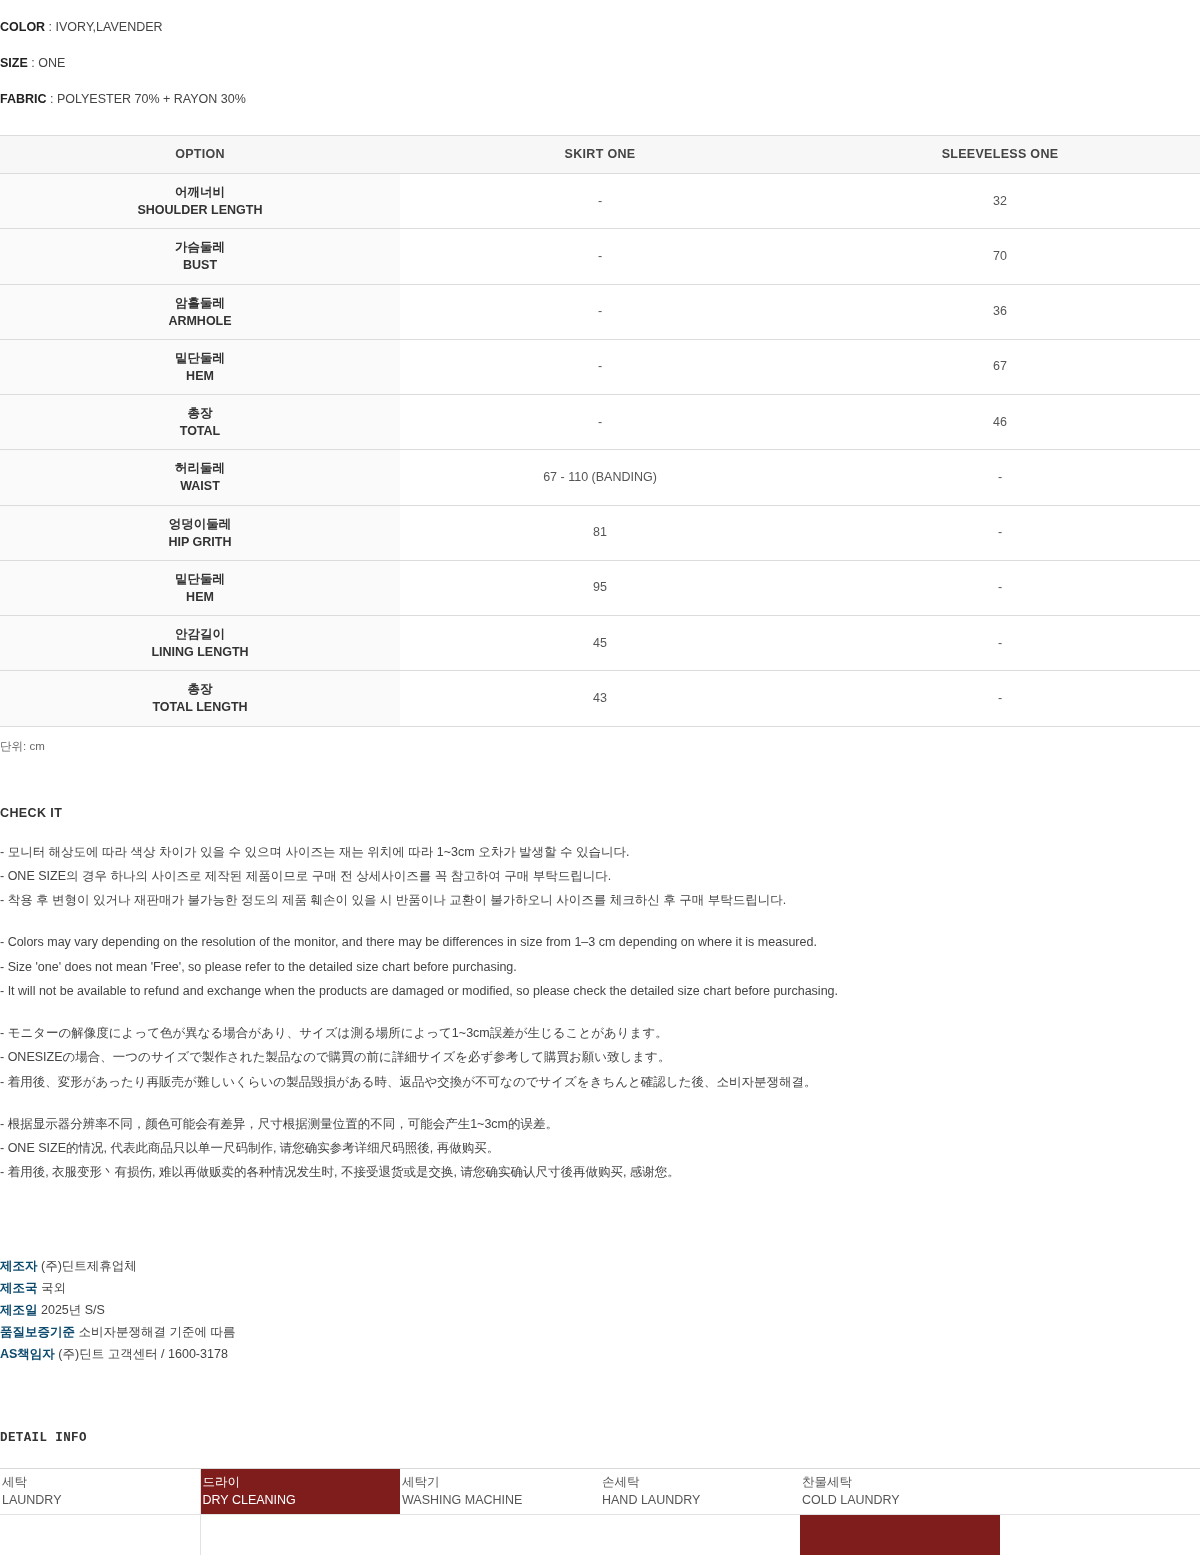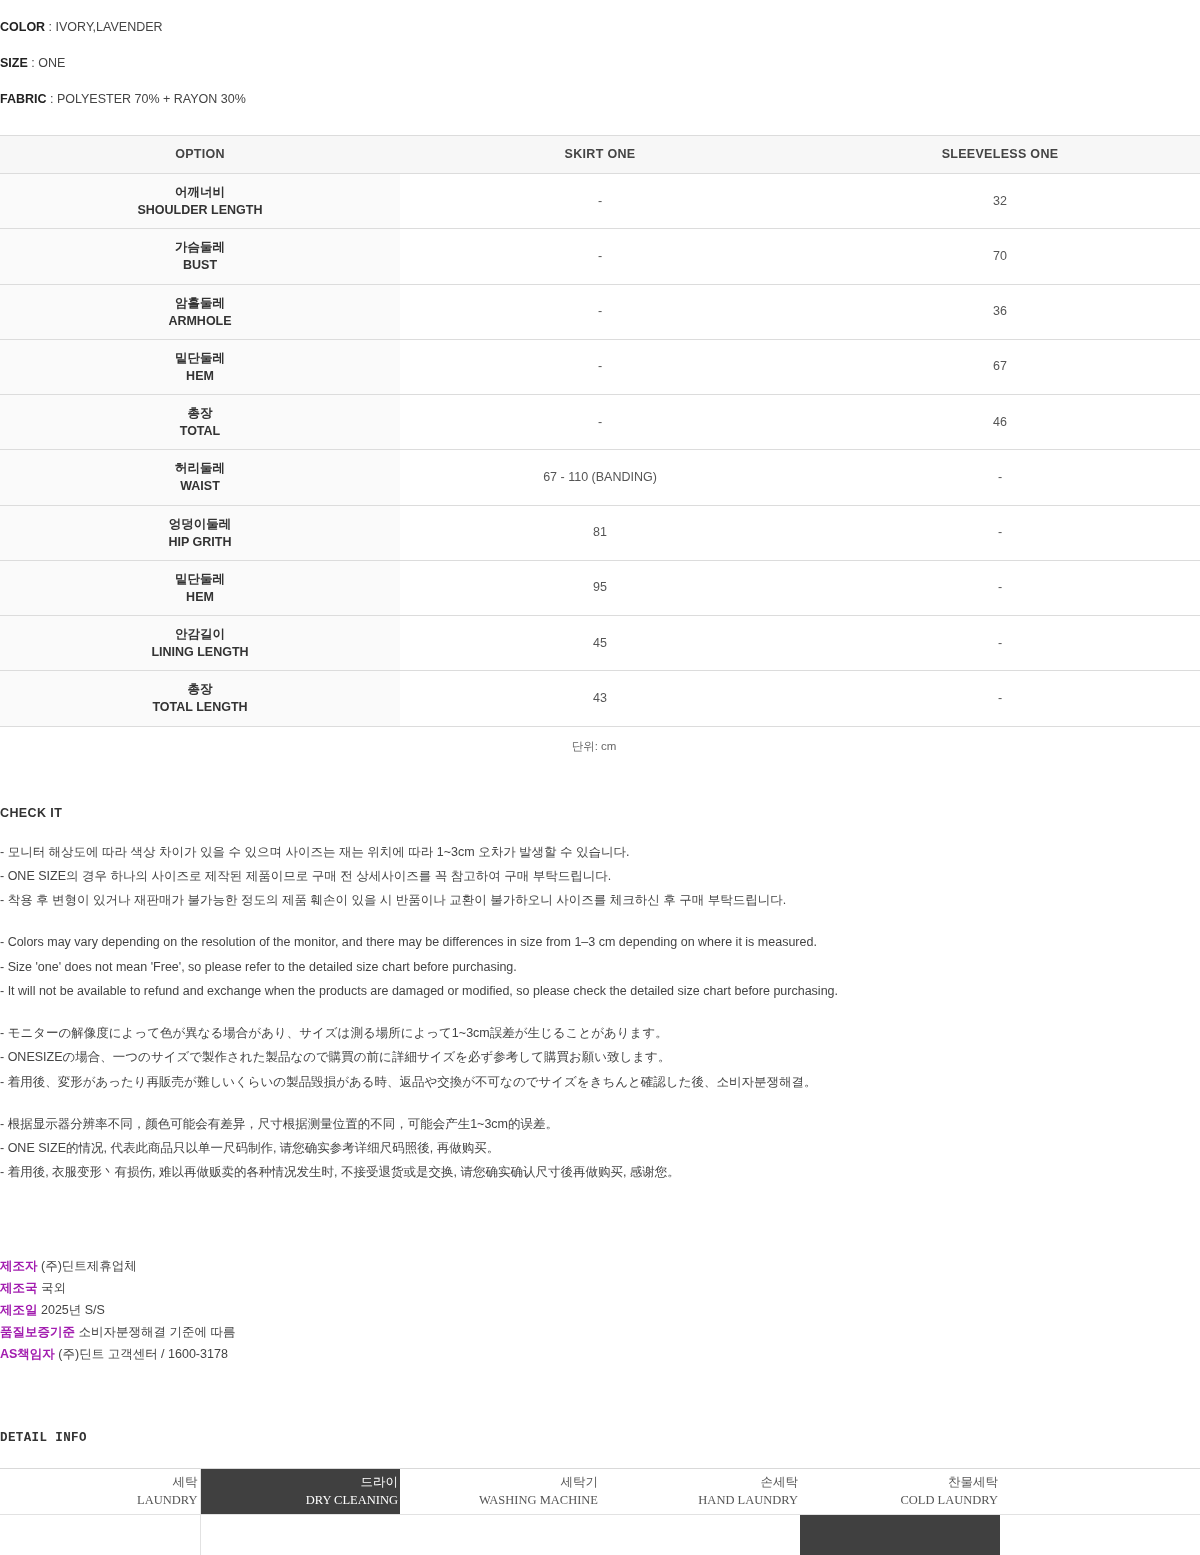--- a/index.html
+++ b/index.html
@@ -58,21 +58,21 @@
   table.size-table td.opt {
     background: #fafafa;
     color: #333;
     font-weight: bold;
     line-height: 1.45;
   }
   table.size-table td.opt .kr { display: block; }
   table.size-table td.opt .en { display: block; font-weight: bold; }
   table.size-table td.val { color: #555; }
   .unit {
-    text-align: center;
+    text-align: left;
     font-size: 11.5px;
     color: #666;
     padding: 12px 12px 0 0;
   }
 
   
   .section-title {
     font-size: 12.5px;
     font-weight: bold;
     color: #333;
@@ -89,51 +89,50 @@
   .notes p.gap { margin-top: 20px; }
 
   
   .maker { margin-top: 74px; }
   .maker p {
     margin: 0 0 4px 0;
     font-size: 12.5px;
     line-height: 1.45;
     color: #444;
   }
-  .maker p b { color: #a21caf; }
+  .maker p b { color: #0c4a6e; }
 
   
   .detail-title { margin-top: 68px; font-family: Liberation Mono, monospace; }
   table.detail-table {
     margin-top: 23px;
     width: 1200px;
     border-collapse: collapse;
     table-layout: fixed;
   }
   table.detail-table col { width: 200px; }
   table.detail-table td {
-    text-align: right;
+    text-align: left;
     vertical-align: middle;
     font-size: 12.5px;
     color: #555;
     height: 46px;
     padding: 4px 2px;
     line-height: 1.4;
     border-top: 1px solid #e2e2e2;
-    font-family: Liberation Serif, serif;
   }
   table.detail-table tr:first-child td { border-top: 1px solid #d9d9d9; }
   table.detail-table td .kr { display: block; }
   table.detail-table td .en { display: block; }
   table.detail-table td.lab {
     color: #555;
     border-right: 1px solid #e2e2e2;
   }
   table.detail-table td.sel {
-    background: #404040;
+    background: #7f1d1d;
     color: #ffffff;
     margin-left: 22px;
   }
   table.detail-table td.empty { border-top: none; }
 </style>
 </head>
 <body>
 
 <div class="page">
 

